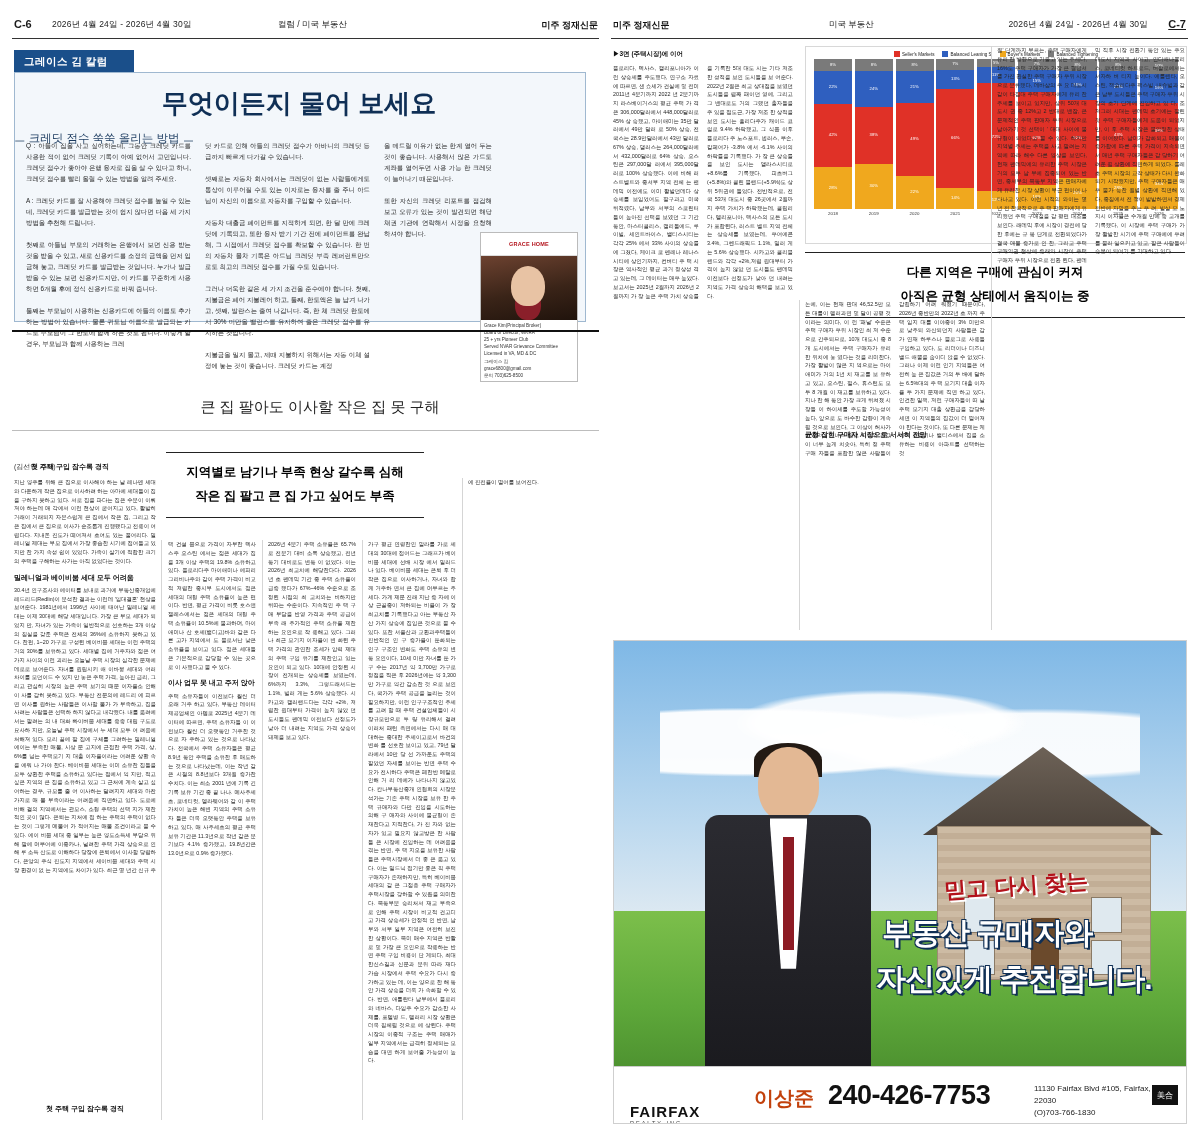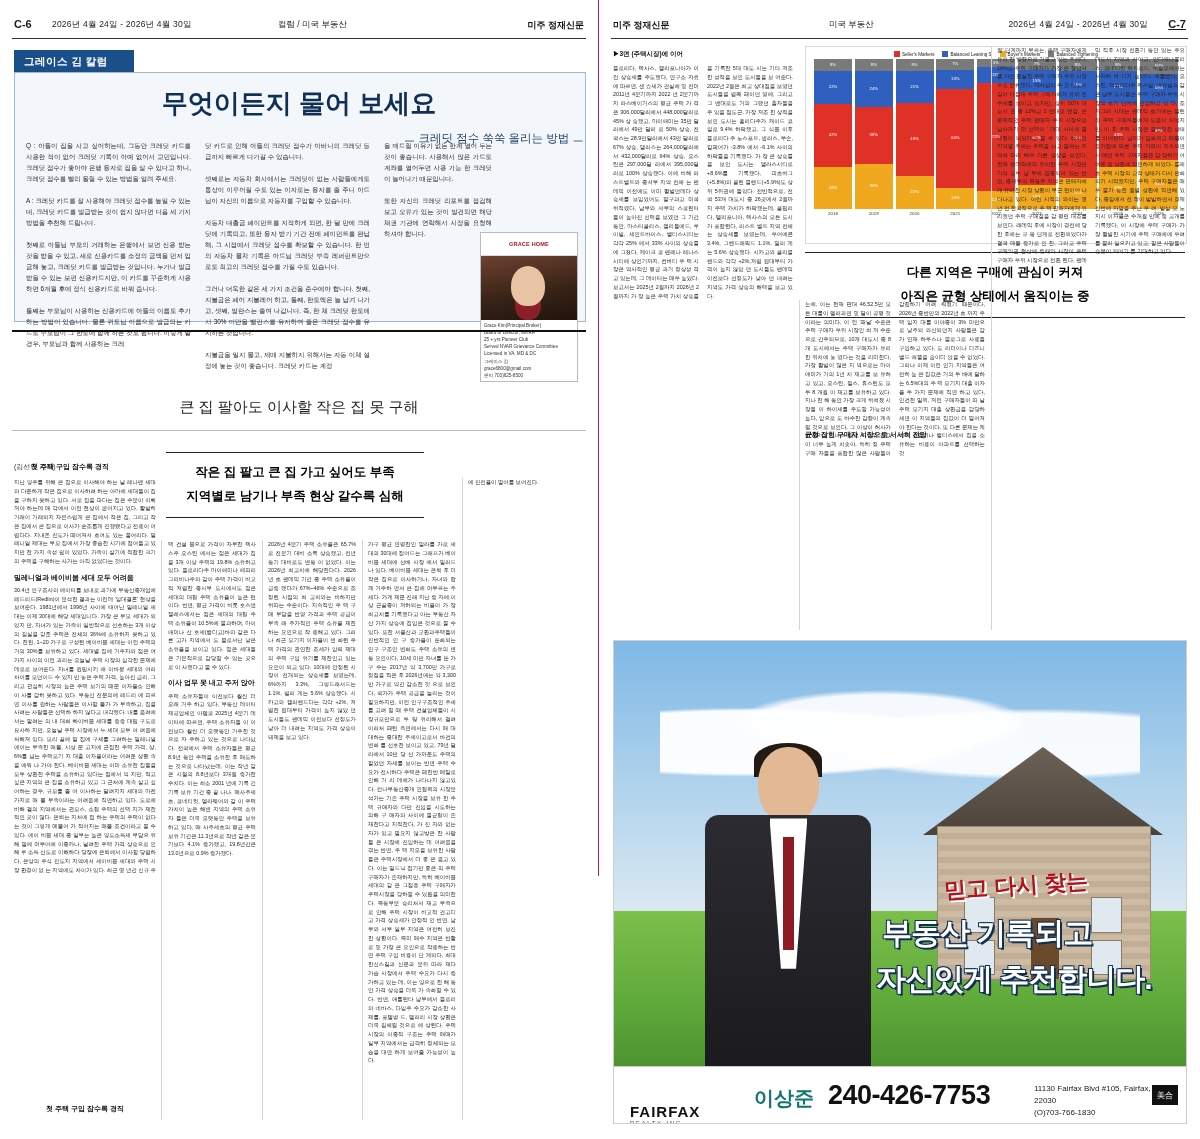--- a/index.html
+++ b/index.html
@@ -1,33 +1,33 @@
 <!DOCTYPE html>
 <html><head>
 <meta charset="utf-8">
 <style>
   html,body{margin:0;padding:0;background:#b9b9b9;}
   body{font-family:"Liberation Sans", sans-serif;}
   .page{position:relative;width:1200px;height:1139px;background:#ffffff;overflow:hidden;}
   .sheet{position:absolute;top:0;background:#fff;}
-  .sheet-l{left:0;width:598px;height:876px;border-right:5px solid #be185d;}
+  .sheet-l{left:0;width:598px;height:876px;border-right:5px solid #be185d;padding-left:14px;}
   .sheet-r{left:599px;width:601px;height:1139px;}
   .folio{position:absolute;top:18px;font-weight:bold;font-size:11px;color:#1a1a1a;}
   .rule-top{position:absolute;height:1px;background:#333;}
   .rule-thin{position:absolute;height:1px;background:#bdbdbd;}
   .date-band{position:absolute;top:19px;font-size:8.5px;color:#222;letter-spacing:.2px;}
   .masthead{position:absolute;top:19px;font-size:9px;font-weight:bold;color:#111;}
   .section-tag{position:absolute;top:19px;font-size:8.5px;color:#222;}
 
   
   .col-head{position:absolute;background:#1a4f8a;color:#fff;font-size:10.5px;font-weight:bold;
             padding:5px 10px;letter-spacing:.5px;}
   .col-box{position:absolute;border:1px solid #9fb8d0;background:#f3f7fb;}
   .col-title{position:absolute;font-size:26px;font-weight:bold;color:#0f2f55;text-align:center;width:100%;}
-  .col-sub{position:absolute;font-size:11.5px;color:#1a3a5f;text-align:right;width:100%;}
+  .col-sub{position:absolute;font-size:11.5px;color:#1a3a5f;text-align:left;width:100%;}
 
   .qa{position:absolute;font-size:6.4px;line-height:1.72;color:#1c1c1c;text-align:justify;}
   .photo-card{position:absolute;width:96px;border:1px solid #bbb;background:#fff;}
   .photo-logo{height:22px;background:#fff;border-bottom:1px solid #ddd;display:flex;align-items:center;
               justify-content:center;font-size:5.5px;color:#b3121b;font-weight:bold;letter-spacing:.2px;}
   .photo-meta{font-size:4.6px;line-height:1.55;color:#333;padding:2px 3px;}
   .portrait{height:64px;background:linear-gradient(170deg,#6d4230 0%,#3a2418 55%,#20130c 100%);position:relative;}
   .portrait:after{content:"";position:absolute;left:30px;top:10px;width:34px;height:40px;border-radius:50% 50% 45% 45%;
                   background:#e8c3a4;box-shadow:0 18px 0 -4px #8a1f2a;}
 
@@ -85,21 +85,21 @@
   .agent .shirt{position:absolute;left:40%;top:19%;width:20%;height:40%;background:#fff;
         clip-path:polygon(0 0,100% 0,70% 100%,30% 100%);}
   .agent .tie{position:absolute;left:47%;top:24%;width:6%;height:30%;background:#8d1b24;}
   .ad-copy1{position:absolute;font-size:22px;font-weight:bold;color:#b3121b;transform:rotate(-4deg);
             text-shadow:1px 1px 0 #fff,2px 2px 0 #fff;}
   .ad-copy2{position:absolute;font-size:30px;font-weight:bold;color:#ffffff;letter-spacing:-1px;
             text-shadow:2px 2px 0 #0f2f55,-1px -1px 0 #0f2f55,1px -1px 0 #0f2f55,-1px 1px 0 #0f2f55;}
   .ad-bar{position:absolute;left:0;bottom:0;width:100%;height:56px;background:#fff;border-top:1px solid #ccc;}
   .ad-brand{position:absolute;font-size:15px;font-weight:bold;color:#111;letter-spacing:1px;margin-top:20px;}
   .ad-brand small{display:block;font-size:5.5px;letter-spacing:2px;color:#444;font-weight:normal;}
-  .ad-name{position:absolute;font-size:20px;font-weight:bold;color:#0f766e;}
+  .ad-name{position:absolute;font-size:20px;font-weight:bold;color:#c2410c;}
   .ad-phone{position:absolute;font-size:27px;font-weight:bold;color:#111;letter-spacing:-.5px;}
   .ad-addr{position:absolute;font-size:8px;color:#222;line-height:1.5;}
   .ad-logo2{position:absolute;width:26px;height:20px;background:#111;color:#fff;font-size:8px;
             display:flex;align-items:center;justify-content:center;}
   .vline{position:absolute;width:1px;background:#d5d5d5;}
 </style>
 </head>
 <body>
 
 <div class="page">
@@ -156,22 +156,22 @@
     </div>
 
     <div class="rule-top" style="left:12px;right:12px;top:330px;height:2px;background:#111;"></div>
 
     <div class="subhead" style="top:398px;">큰 집 팔아도 이사할 작은 집 못 구해</div>
     <div class="byline" style="left:14px;top:462px;">(김선영 기자)</div>
 
     <div class="rule-thin" style="left:12px;right:12px;top:430px;"></div>
 
     <div class="deck-box" style="left:166px;top:452px;width:258px;padding:8px 0;">
+      <div class="deck-line">지역별로 남기나 부족 현상 갈수록 심해</div>
       <div class="deck-line">작은 집 팔고 큰 집 가고 싶어도 부족</div>
-      <div class="deck-line">지역별로 남기나 부족 현상 갈수록 심해</div>
     </div>
 
     <div class="body-col" style="left:14px;top:478px;width:142px;">
       <span>지난 양주를 위해 큰 집으로 이사해야 하는 날 레나멘 세대와 다운하게 작은 집으로 이사하려 하는 아마에 세대들이 집을 구하지 못하고 있다. 서로 집을 파다는 집은 수분이 이뤄져야 하는데 매 각에서 이런 현상이 굳어지고 있다, 활발히 거래이 거래되지 자본스럽게 큰 집에서 작은 집, 그리고 작은 집에서 큰 집으로 이사가 순조롭게 진행됐다고 전용이 어렵다다. 지내온 진도가 떼어져서 초여도 있는 풀어리다. 밀레니얼 제대는 부모 집에서 가장 좋습한 시기에 접어들고 있지만 한 가지 속성 쉽이 있었다. 가족이 살기에 적합한 크기의 주택을 구해하는 사가는 아직 없었다는 것이다.</span>
       <span class="sub-h">밀레니얼과 베이비붐 세대 모두 어려움</span>
       <span>30.4년 인구조사와 에이터를 보내로 과거에 부동산중개업에 레드리드(Redlin)이 분석한 결과는 이런데 '임대결혼' 현상을 보여준다. 1981년에서 1996년 사이에 태어난 밀레니얼 세대는 이제 30대에 해당 세대입니다. 가장 큰 부모 세대가 되었지 만, 자녀가 있는 가족이 일반적으로 선호하는 3개 이상의 침실을 갖춘 주택은 전체의 36%에 소유하지 못하고 있다. 한편, 1~20 가구로 구성된 베이비붐 세대는 이런 주택의 거의 30%를 보유하고 있다. 세대별 집에 거주자와 젊은 여가지 사이의 이런 괴리는 오늘날 주택 시장의 심각한 문제에 데로로 보여준다. 자녀를 원립시키 애 이바봉 세대와 여러 차이를 모던이드 수 있지 만 놓은 주택 가격, 높아진 금리, 그리고 관심히 시장의 높은 주택 보기의 때문 이자율소 인해 이 사를 감히 못하고 있다. 부동산 전문의에 레드리 에 피르면 이사를 원하는 사람들은 이사할 물가 가 부족하고, 집을 사려는 사람들은 선택하 하지 않다고 내각했다. 내를 옮려에서는 팔려는 의 내 대화 빠이버붐 세대를 종종 대립 구도로 묘사하 지만, 오늘날 주택 시장에서 누 세대 모두 어 려움에 처해져 있다. 모리 끝에 팔 집에 구체를 그려하는 밀레니얼 에이는 부족한 매물, 시상 문 고지에 근접한 주택 가격, 상, 6%를 넘는 주택모기 지 대출 이자율이라는 어려운 상황 속을 에워 나 가야 한다. 베이비붐 세대는 이미 소유한 집들을 모두 상환한 주택을 소유하고 있다는 점에서 익 지만, 적고 싶은 지역의 큰 집을 소유하고 있고 그 근처에 계속 살고 싶어하는 경우, 규모를 줄 여 이사하는 달려지지 세대와 마찬가지로 매 물 부족이라는 어려움에 직면하고 있다. 도로에 비해 걸의 지역에서는 관모스, 소형 주택의 선택 지가 제한적인 곳이 많다. 은퇴는 지처에 접 하는 주택의 주택이 없다는 것이 그렇게 메물어 가 적어지는 매물 조건이라고 볼 수 있다. 에이 비붐 세대 중 일부는 높은 양도소득세 부담으 위해 팔에 머무어에 이중카나, 널려한 주택 가격 상승으로 인해 루 소득 산도로 이해하다 당장에 은퇴에서 이사할 당렴하다, 은앙의 주식 진도지 지역에서 세이비붐 세대와 주택 시장 환경이 없 는 지역에도 차이가 있다. 최근 몇 년간 신규 주</span>
     </div>
 
     <div class="vline" style="left:161px;top:540px;height:580px;"></div>
 
@@ -376,21 +376,21 @@
 
       <div class="agent">
         <div class="hair"></div>
         <div class="head"></div>
         <div class="torso"></div>
         <div class="shirt"></div>
         <div class="tie"></div>
       </div>
 
       <div class="ad-copy1" style="left:330px;top:230px;">믿고 다시 찾는</div>
-      <div class="ad-copy2" style="left:268px;top:272px;">부동산 기록되고</div>
+      <div class="ad-copy2" style="left:268px;top:272px;">부동산 규매자와</div>
       <div class="ad-copy2" style="left:262px;top:318px;">자신있게 추천합니다.</div>
 
       <div class="ad-bar">
         <div class="ad-brand" style="left:16px;top:16px;">
           <span>FAIRFAX</span>
           <small>REALTY INC.</small>
         </div>
         <div class="ad-name" style="left:140px;top:18px;">이상준</div>
         <div class="ad-phone" style="left:214px;top:13px;">240-426-7753</div>
         <div class="ad-addr" style="left:420px;top:16px;">

